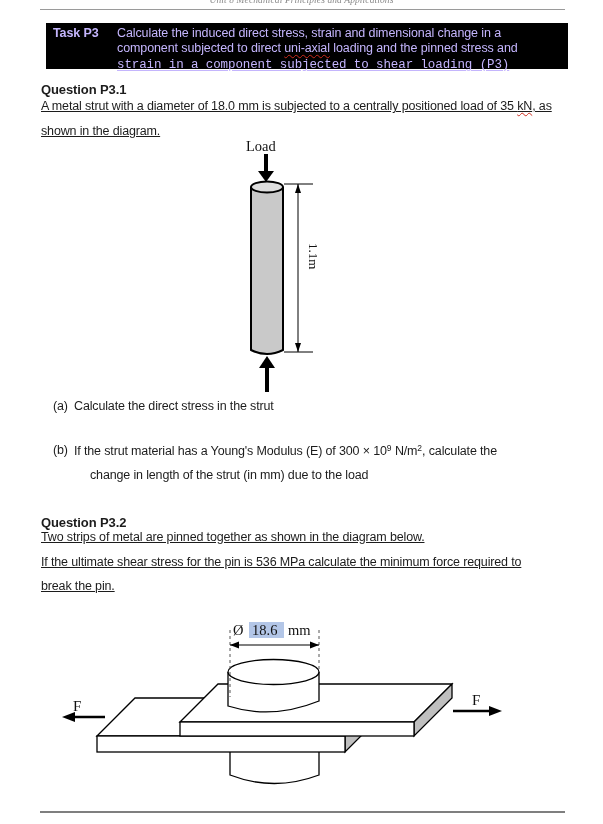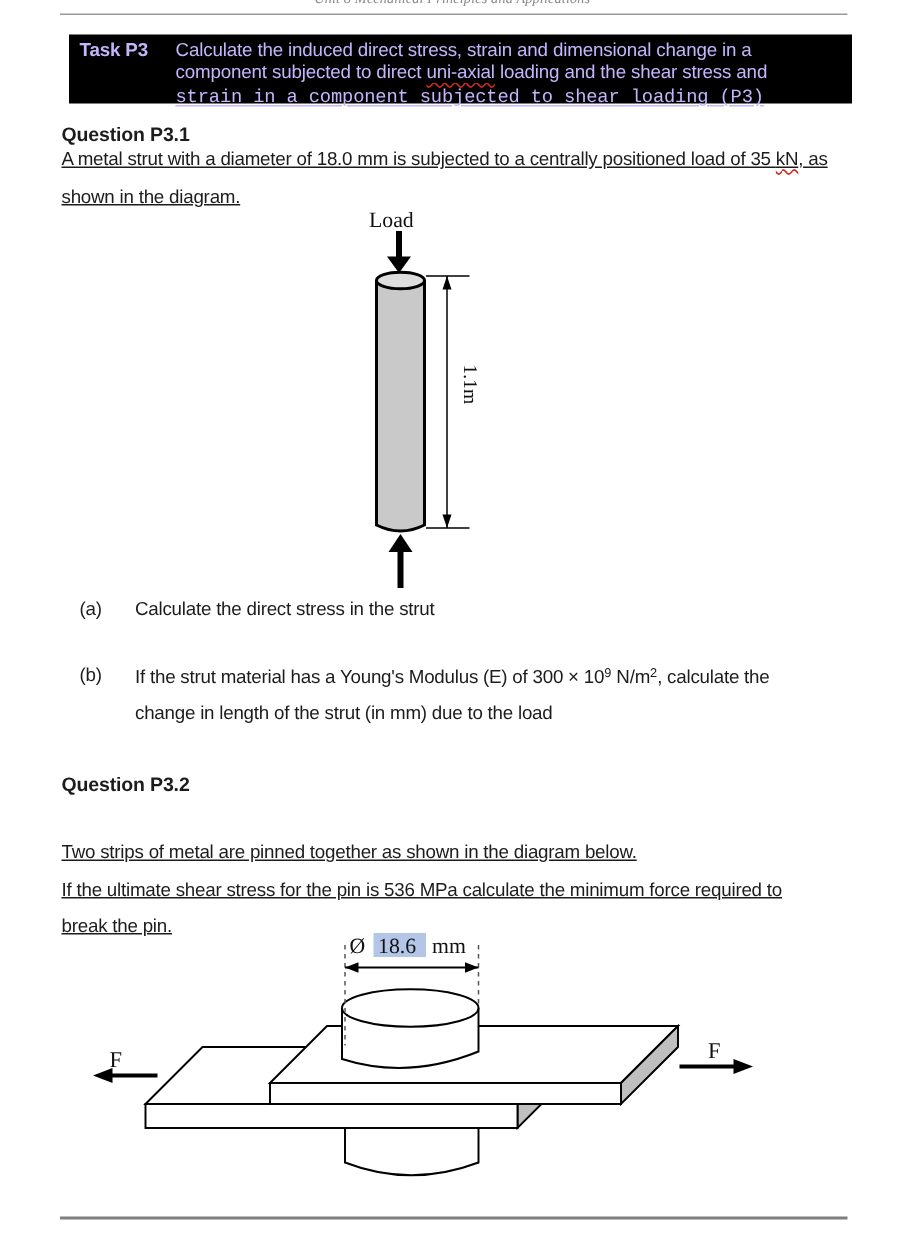--- a/index.html
+++ b/index.html
@@ -27,37 +27,37 @@
   .squiggle{
     text-decoration-line:underline;text-decoration-style:wavy;
     text-decoration-color:#cc2b1d;text-decoration-thickness:1px;
     text-underline-offset:2px;
   }
   
   .h-bold{font-size:13px;font-weight:700;letter-spacing:-.1px;}
   .body-txt{font-size:12.5px;letter-spacing:-.15px;line-height:25px;white-space:nowrap;text-decoration:underline;}
   .part-row{font-size:12.5px;letter-spacing:-.15px;white-space:nowrap;}
   .part-label{position:absolute;left:53px;top:0;}
-  .part-text{position:absolute;left:90px;top:0;}
+  .part-text{position:absolute;left:74px;top:0;}
   sup{font-size:8.5px;vertical-align:4px;letter-spacing:0;}
   svg text{font-family:"Liberation Serif",serif;fill:#111111;}
 </style>
 </head>
 <body>
 
 <div class="page">
 
   <div class="abs hdr-text">Unit 8 Mechanical Principles and Applications</div>
   <div class="abs hdr-line"></div>
 
   <div class="abs task-box">
     <span class="task-label">Task P3</span>
     <div class="task-desc">
       <span>Calculate the induced direct stress, strain and dimensional change in a</span><br>
-      <span>component subjected to direct </span><span class="squiggle">uni-axial</span><span> loading and the shear stress and</span><br>
+      <span>component subjected to direct </span><span class="squiggle">uni-axial</span><span> loading and the pinned stress and</span><br>
       <span class="u-white">strain in a component subjected to shear loading (P3)</span>
     </div>
   </div>
 
   <div class="abs h-bold" style="top:82px;left:41px;">Question P3.1</div>
   <div class="abs body-txt" style="top:94px;left:41px;">
     <div><span>A metal strut with a diameter of 18.0 mm is subjected to a centrally positioned load of 35 </span><span class="squiggle">kN</span><span>, as</span></div>
     <div>shown in the diagram.</div>
   </div>
 
@@ -92,21 +92,21 @@
     <span class="part-label">(a)</span>
     <span class="part-text">Calculate the direct stress in the strut</span>
   </div>
   <div class="abs part-row" style="top:443px;left:0;width:603px;">
     <span class="part-label">(b)</span>
     <span class="part-text"><span>If the strut material has a Young's Modulus (E) of 300 × 10</span><sup>9</sup><span> N/m</span><sup>2</sup><span>, calculate the</span></span>
   </div>
   <div class="abs part-row" style="top:468px;left:90px;">change in length of the strut (in mm) due to the load</div>
 
   <div class="abs h-bold" style="top:515px;left:41px;">Question P3.2</div>
-  <div class="abs body-txt" style="top:556px;left:41px;line-height:24.6px;">
+  <div class="abs body-txt" style="top:525px;left:41px;line-height:24.6px;">
     <div>Two strips of metal are pinned together as shown in the diagram below.</div>
     <div>If the ultimate shear stress for the pin is 536 MPa calculate the minimum force required to</div>
     <div>break the pin.</div>
   </div>
 
   <svg class="abs" style="top:612px;left:0;" width="603" height="200" viewBox="0 0 603 200">
 
     <path d="M230,138 L230,163 Q274,180 319,163 L319,138 Z" fill="#ffffff" stroke="#000" stroke-width="1.3"></path>
 
     <g stroke="#000" stroke-width="1.3">

